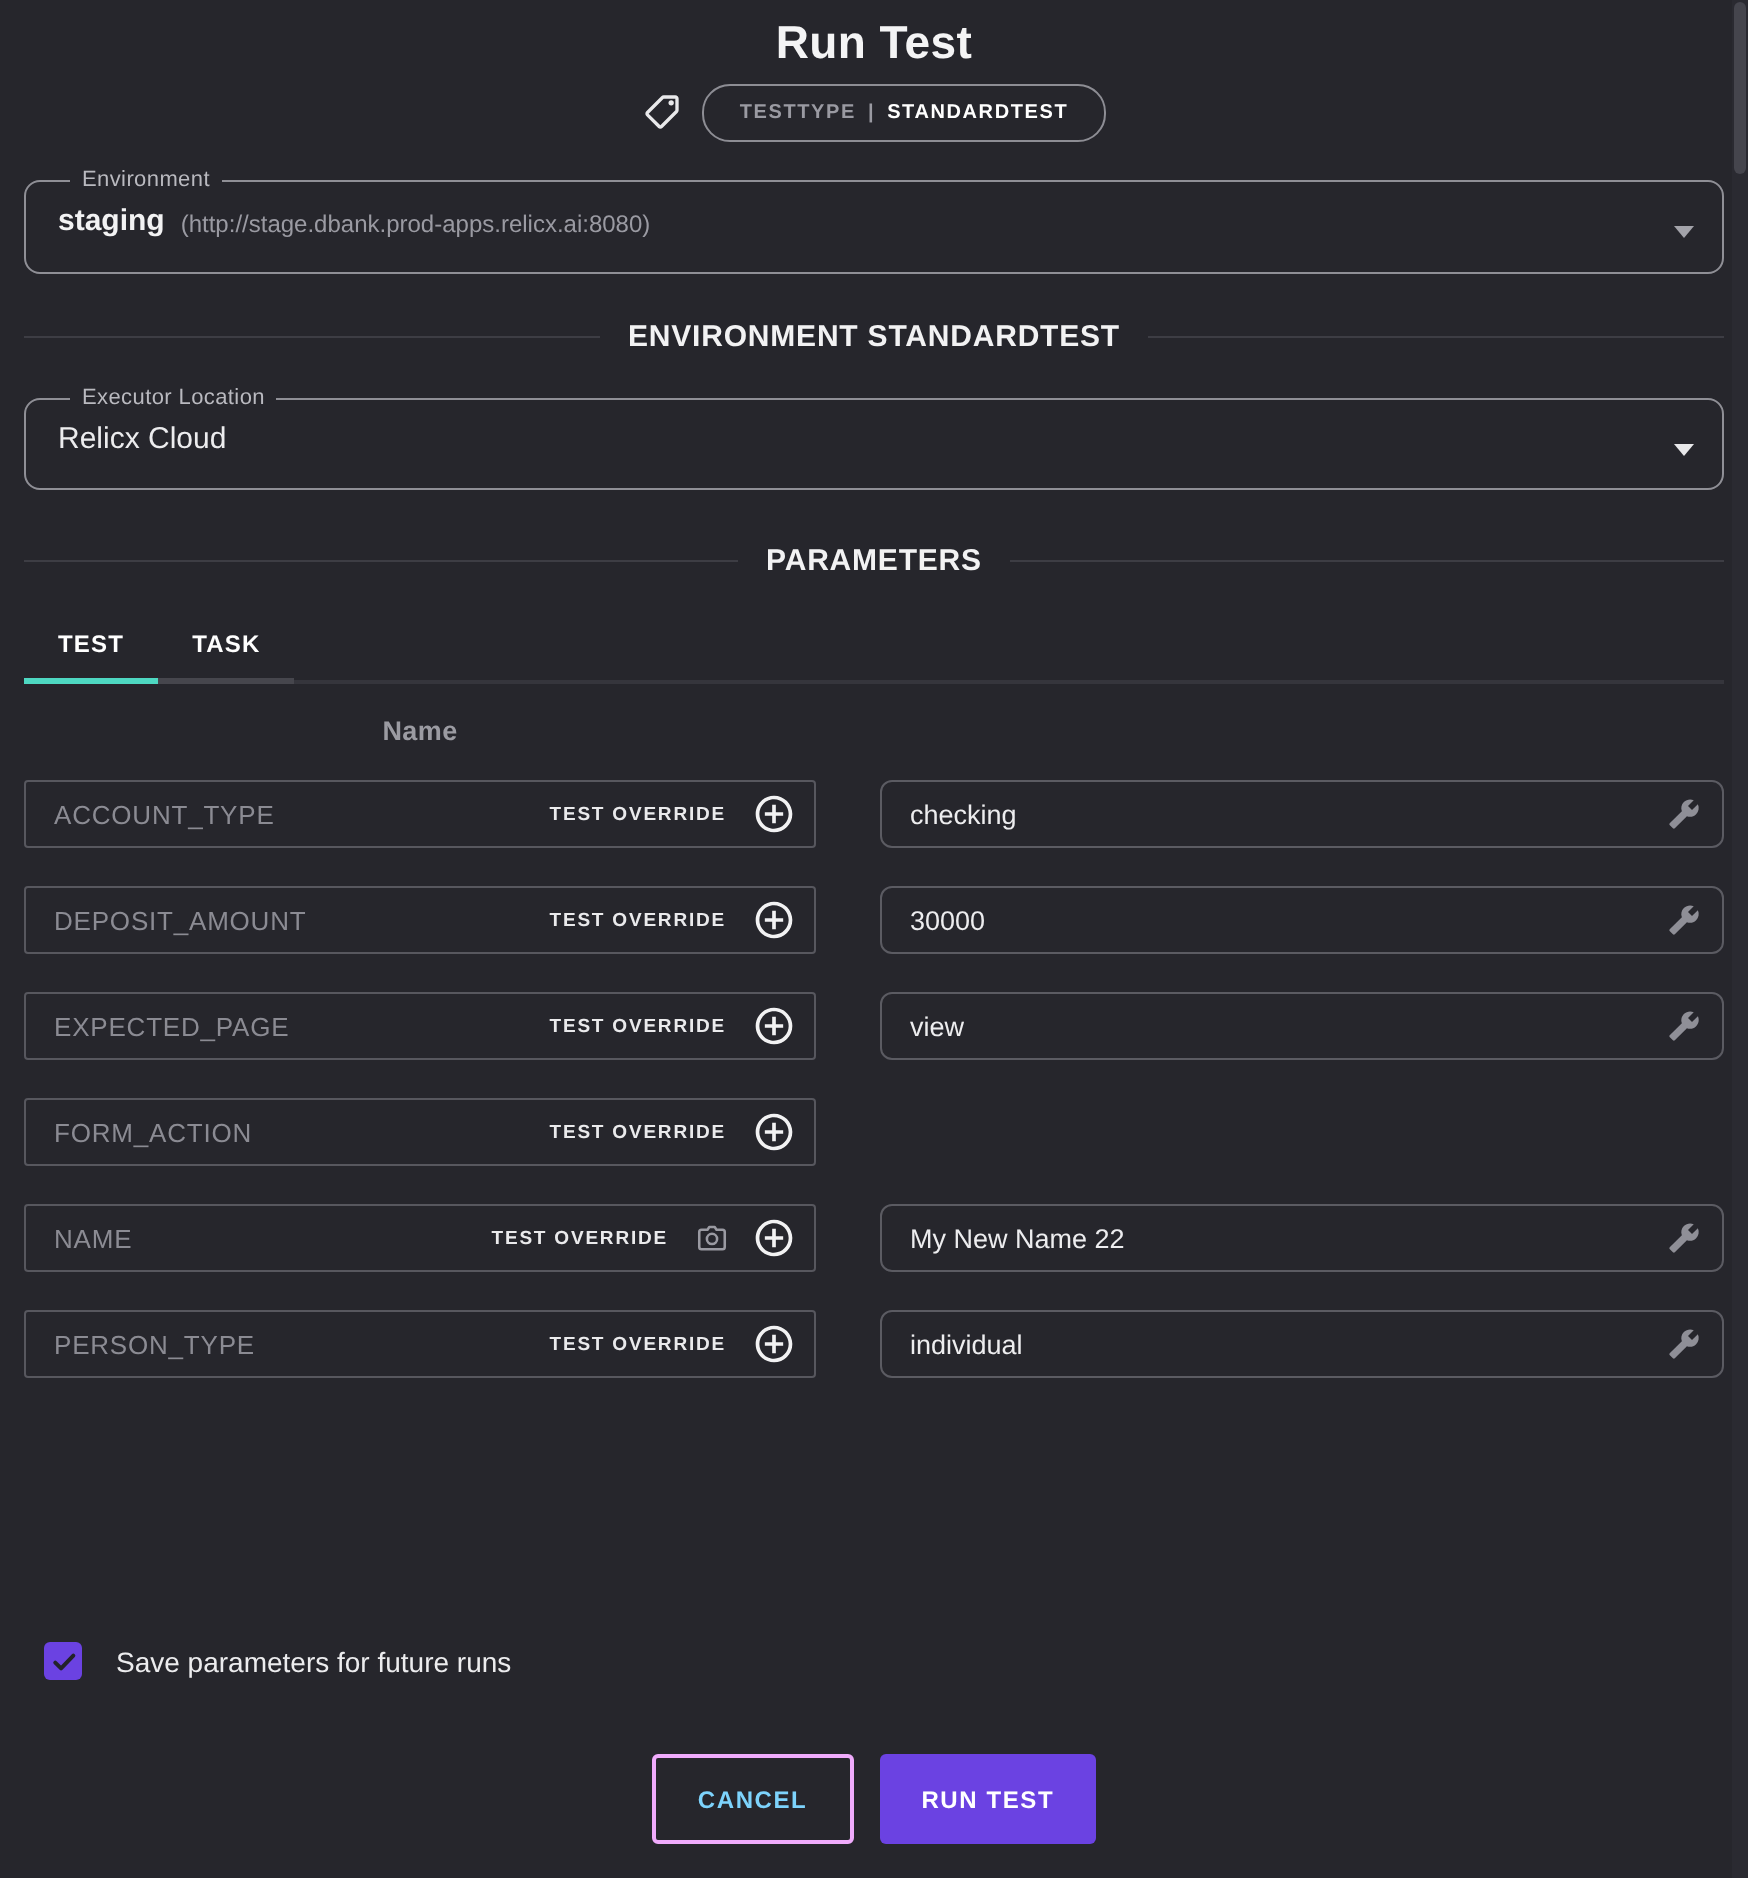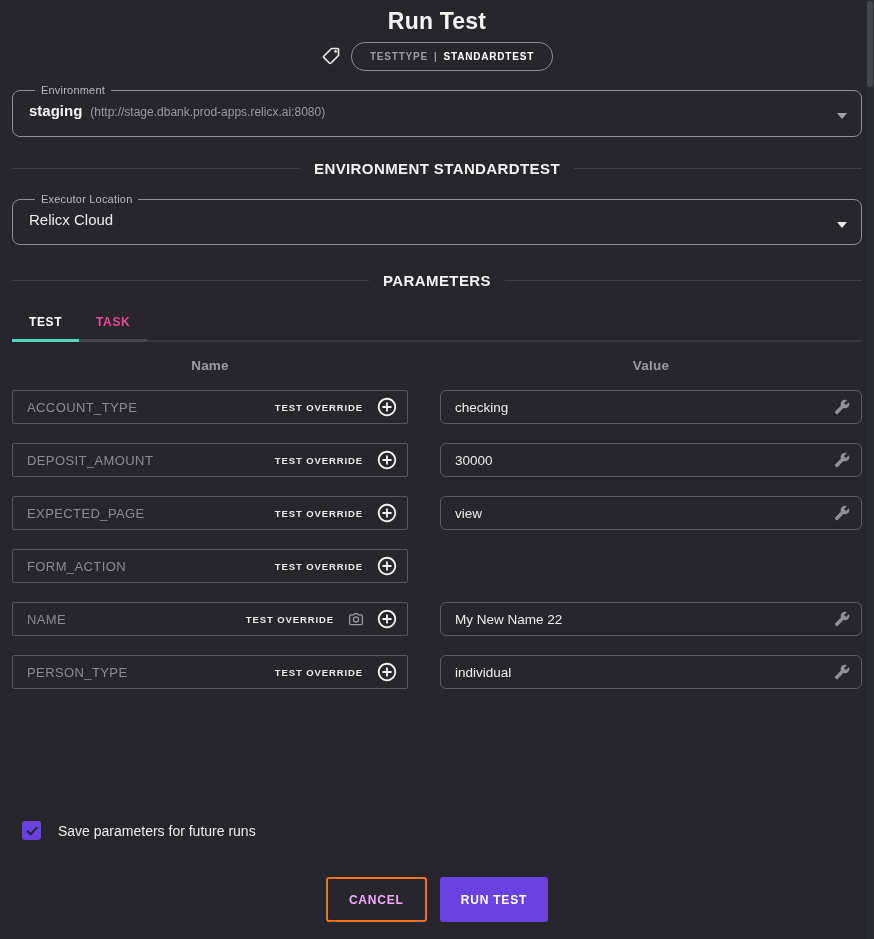--- a/index.html
+++ b/index.html
@@ -64,21 +64,21 @@
   }
   .sh2 { margin-top:24px; }
 
   
   .tabs { display:flex; margin-top:14px; border-bottom:2px solid #35353c; }
   .tab {
     position:relative; padding:10px 17px 11px; font-size:12px; font-weight:bold;
     letter-spacing:.6px; cursor:pointer;
   }
   .tab.active { color:#ffffff; }
-  .tab.inactive { color:#ec4899; }
+  .tab.inactive { color:#ffffff; }
   .tab::after { content:""; position:absolute; left:0; right:0; bottom:-2px; height:3px; }
   .tab.active::after { background:var(--tab-accent,#4ed8c2); }
   .tab.inactive::after { background:#46464d; }
 
   
   .col-headers { display:flex; gap:32px; margin-top:16px; }
   .col-headers > div {
     font-size:13.5px; font-weight:bold; color:#9b9ba2; text-align:center; letter-spacing:.2px;
   }
   .col-name { width:396px; }
@@ -116,21 +116,21 @@
     display:flex; align-items:center; justify-content:center; cursor:pointer;
   }
   .save-label { font-size:14px; color:#ececee; }
 
   
   .actions { display:flex; justify-content:center; gap:13px; margin-top:37px; }
   .btn {
     height:45px; font-family:inherit; font-size:12px; font-weight:bold; letter-spacing:.8px;
     border-radius:3px; cursor:pointer; padding:0 21px;
   }
-  .btn-cancel { background:transparent; border:2px solid #f97316; color:#f0abfc; }
+  .btn-cancel { background:transparent; border:2px solid #f0abfc; color:#7dd3fc; }
   .btn-run { background:var(--accent,#6b42e2); border:none; color:#ffffff; }
 
   
   .scrollbar-track { position:absolute; top:0; right:0; width:8px; height:939px; background:#2a2a31; }
   .scrollbar-thumb { position:absolute; top:1px; right:1px; width:6px; height:86px; background:#45454d; border-radius:3px; cursor:pointer; }
 </style>
 </head>
 <body style="--accent: #6b42e2; --tab-accent: #4ed8c2;">
 
 <div class="page">
@@ -178,21 +178,20 @@
     <div class="line"></div>
   </div>
 
   <div class="tabs">
     <div class="tab active">TEST</div>
     <div class="tab inactive">TASK</div>
   </div>
 
   <div class="col-headers">
     <div class="col-name">Name</div>
-    <div class="col-value">Value</div>
   </div>
 
   <div class="rows" id="rows">
   <div class="param-row">
     <div class="name-box">
       <span class="pname">ACCOUNT_TYPE</span>
       <span class="override">TEST OVERRIDE</span>
 
       <button class="plus-btn">
         <svg width="22" height="22" viewBox="0 0 24 24" fill="#f2f2f3">

